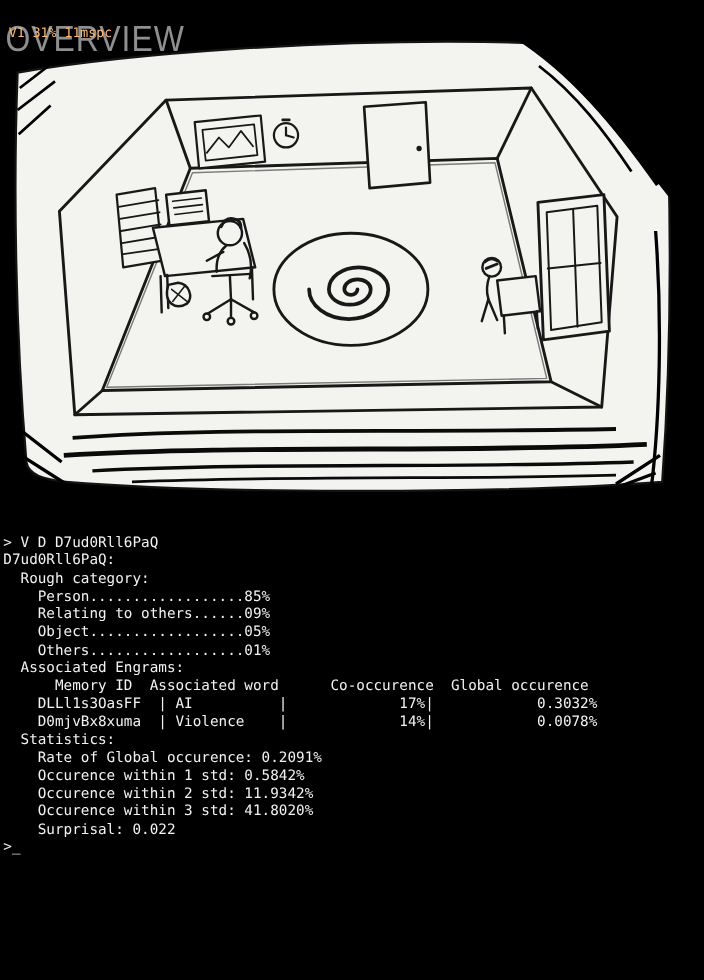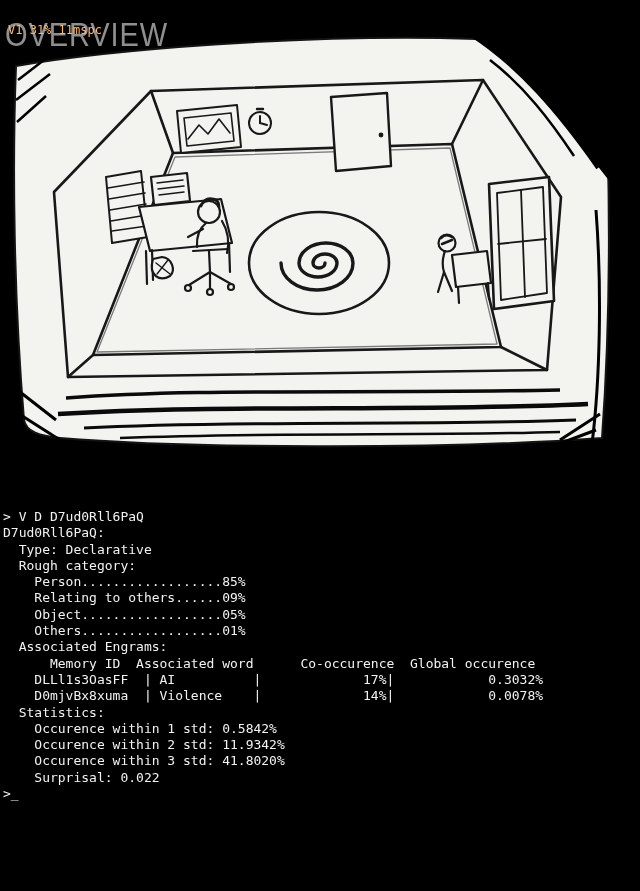--- a/index.html
+++ b/index.html
@@ -29,21 +29,21 @@
     transform-origin: left top;
     text-shadow: 1px 1px 0 #000;
     z-index: 4;
   }
   .sketch {
     position: absolute; top: 0; left: 0;
     width: 640px; height: 512px;
     z-index: 1;
   }
   .terminal {
-    position: absolute; top: 509px; left: 3px;
+    position: absolute; top: 486px; left: 3px;
     width: 634px;
     color: #f2f2f2;
     z-index: 3;
   }
   .terminal .line {
     font: 13px/16.3px "DejaVu Sans Mono", monospace;
     white-space: pre;
   }
 </style>
 </head>
@@ -149,29 +149,29 @@
     <path fill="none" stroke="#0a0a0a" stroke-width="2.5" d="M 120,438 C 280,432 430,436 560,432"></path>
     <path fill="none" stroke="#000" stroke-width="3" d="M 20,392 L 56,420 M 16,412 L 60,440 M 26,432 L 64,448"></path>
     <path fill="none" stroke="#000" stroke-width="3" d="M 560,440 L 600,414 M 548,448 L 596,430"></path>
   </g>
 </svg>
 </div>
 
 <div class="terminal">
   <div class="line">&gt; V D D7ud0Rll6PaQ</div>
   <div class="line">D7ud0Rll6PaQ:</div>
-  <div class="line">  Type: Declarative</div>
   <div class="line">  Rough category:</div>
   <div class="line">    Person..................85%</div>
   <div class="line">    Relating to others......09%</div>
   <div class="line">    Object..................05%</div>
   <div class="line">    Others..................01%</div>
   <div class="line">  Associated Engrams:</div>
   <div class="line">      Memory ID  Associated word      Co-occurence  Global occurence</div>
   <div class="line">    DLLl1s3OasFF  | AI          |             17%|            0.3032%</div>
   <div class="line">    D0mjvBx8xuma  | Violence    |             14%|            0.0078%</div>
   <div class="line">  Statistics:</div>
+  <div class="line">    Rate of Global occurence: 0.2091%</div>
   <div class="line">    Occurence within 1 std: 0.5842%</div>
   <div class="line">    Occurence within 2 std: 11.9342%</div>
   <div class="line">    Occurence within 3 std: 41.8020%</div>
   <div class="line">    Surprisal: 0.022</div>
   <div class="line">&gt;_</div>
 </div>
 
 </body></html>

